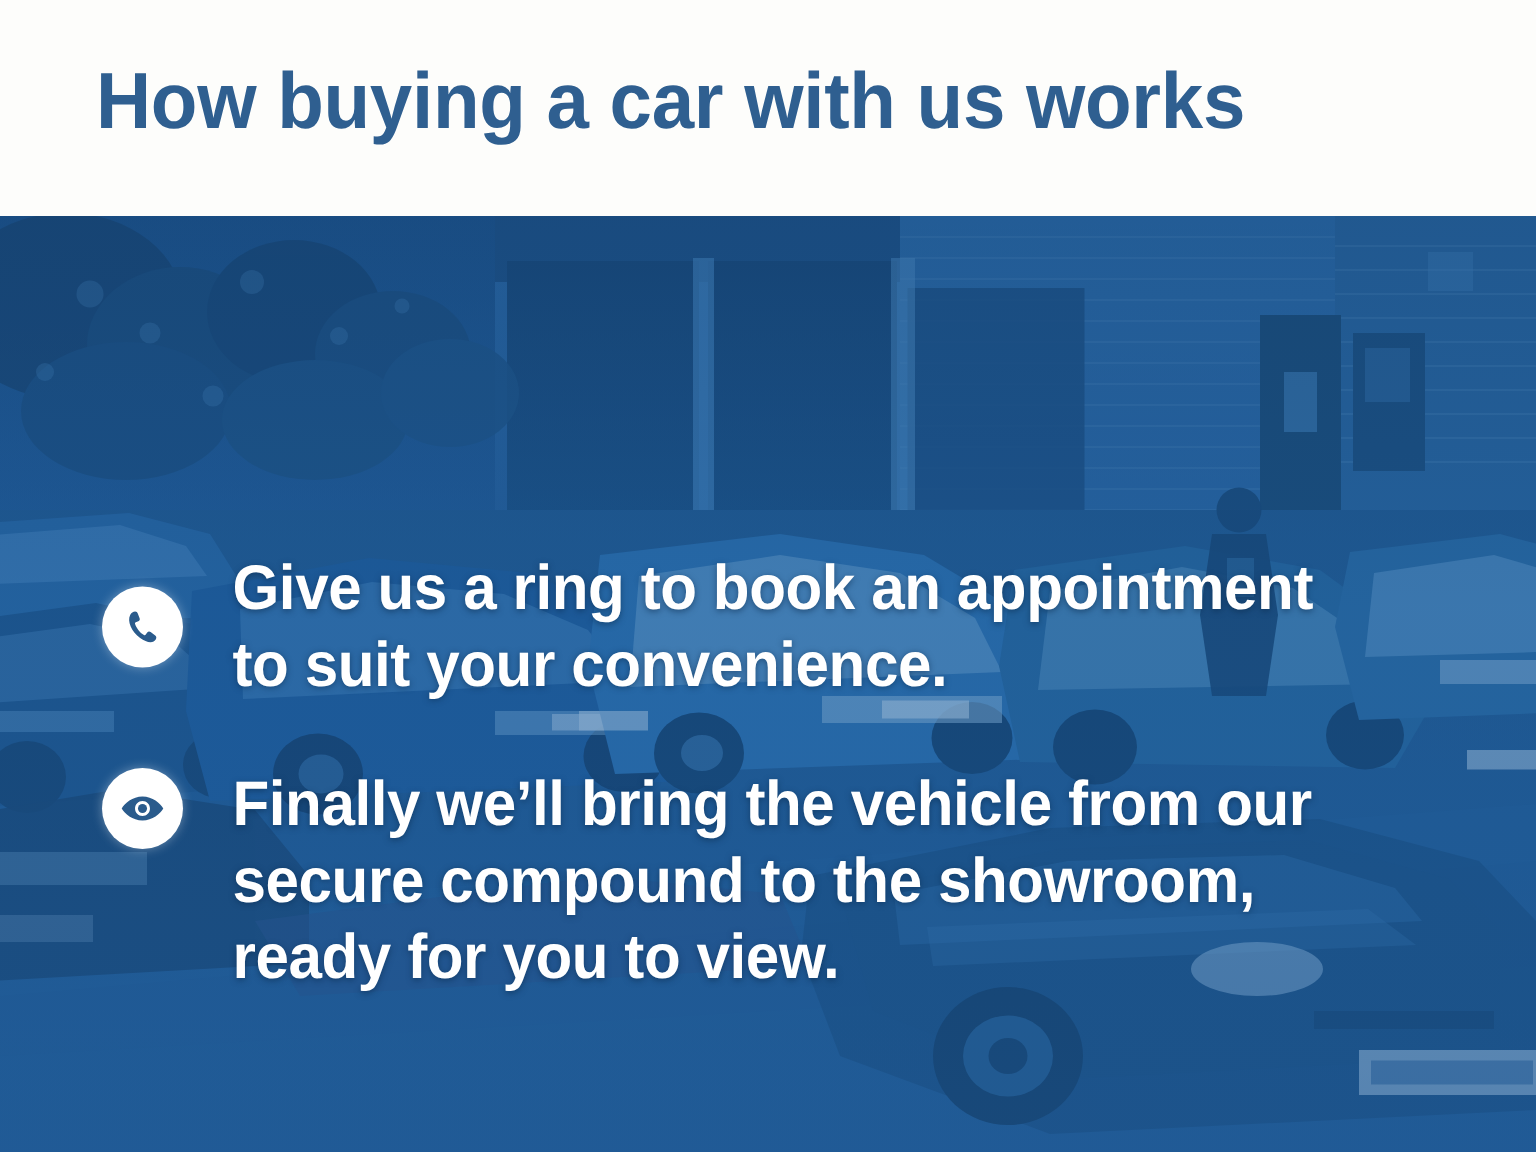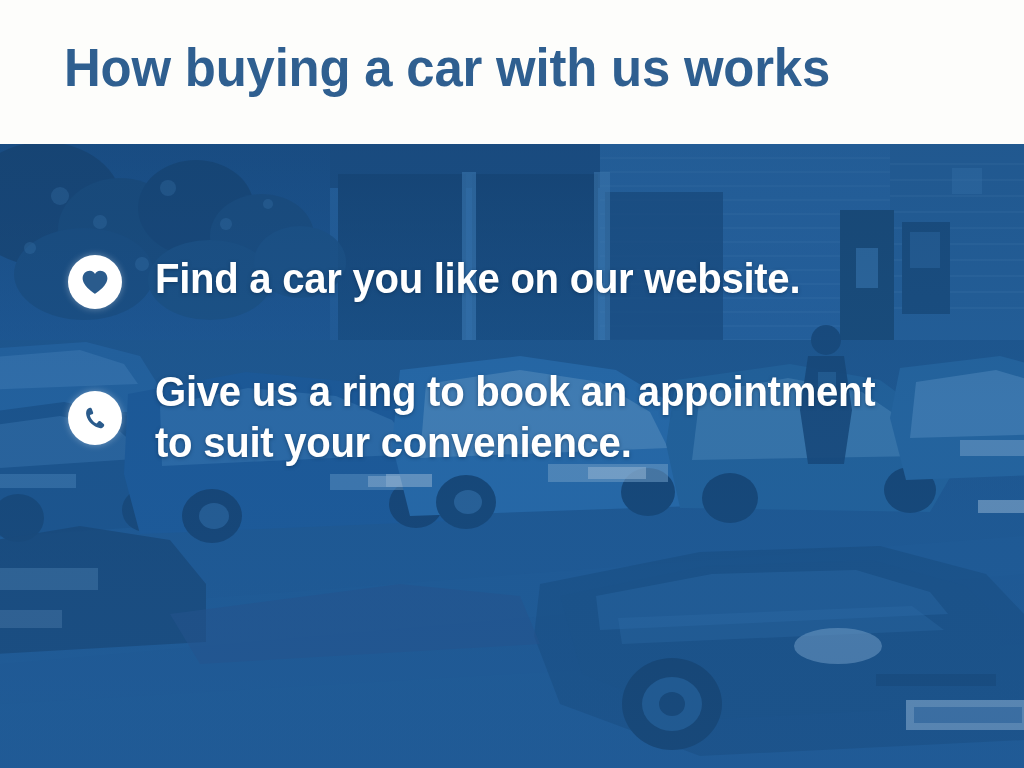--- a/index.html
+++ b/index.html
@@ -312,34 +312,37 @@
     </svg>
     <div class="photo-tint"></div>
   </div>
 
   <div class="header-band">
     <div class="slide-title">How buying a car with us works</div>
   </div>
 
   <div class="bullets">
 
-    <div class="bullet-row r1">
-      <div class="bullet-icon">
-        <svg width="30" height="30" viewBox="0 0 32 32" aria-hidden="true">
-          <path d="M16 28.5 C16 28.5 2.8 20.4 2.8 11.9 C2.8 7.4 6.3 4 10.5 4 C13 4 15.2 5.4 16 7.4 C16.8 5.4 19 4 21.5 4 C25.7 4 29.2 7.4 29.2 11.9 C29.2 20.4 16 28.5 16 28.5 Z" fill="#2a5b8c"></path>
-        </svg>
-      </div>
-      <div class="bullet-text">Find a car you like on our website.</div>
-    </div>
 
     <div class="bullet-row r2">
       <div class="bullet-icon">
         <svg width="28" height="28" viewBox="0 0 32 32" aria-hidden="true">
           <path d="M10.4 4.2 C8.9 4.2 7.4 5.3 6.6 6.9 C5.4 9.3 5.6 12.4 7 15.6 C8.4 18.9 11 22.1 14.2 24.4 C17 26.4 19.8 27.6 22.1 27.6 C23.9 27.6 25.3 26.8 26.2 25.3 C26.8 24.2 26.6 23.2 25.7 22.5 L22.2 19.8 C21.3 19.1 20.2 19.3 19.6 20.2 L18.5 21.8 C18.2 22.3 17.6 22.4 17.1 22.1 C15.6 21.2 14 19.8 12.8 18.2 C11.6 16.7 10.7 15 10.3 13.6 C10.1 13.1 10.4 12.6 10.9 12.4 L12.8 11.7 C13.8 11.3 14.2 10.3 13.8 9.3 L12.4 5.7 C12.1 4.8 11.4 4.2 10.4 4.2 Z" fill="#2a5b8c"></path>
         </svg>
       </div>
       <div class="bullet-text">Give us a ring to book an appointment
 to suit your convenience.</div>
     </div>
 
+    <div class="bullet-row r3">
+      <div class="bullet-icon">
+        <svg width="32" height="32" viewBox="0 0 36 36" aria-hidden="true">
+          <path d="M18 9 C10.5 9 4.6 14.1 2.4 18 C4.6 21.9 10.5 27 18 27 C25.5 27 31.4 21.9 33.6 18 C31.4 14.1 25.5 9 18 9 Z M18 23.6 C14.9 23.6 12.4 21.1 12.4 18 C12.4 14.9 14.9 12.4 18 12.4 C21.1 12.4 23.6 14.9 23.6 18 C23.6 21.1 21.1 23.6 18 23.6 Z" fill="#2a5b8c"></path>
+          <circle cx="18" cy="18" r="3.4" fill="#2a5b8c"></circle>
+        </svg>
+      </div>
+      <div class="bullet-text">Finally we’ll bring the vehicle from our
+secure compound to the showroom,
+ready for you to view.</div>
+    </div>
 
   </div>
 </div>
 
 </body></html>

